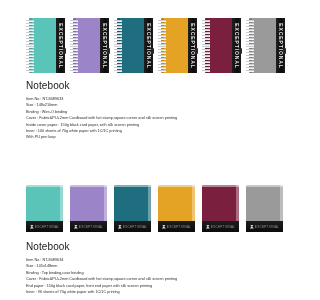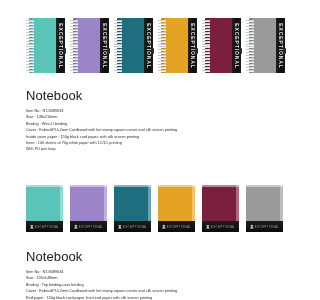--- a/index.html
+++ b/index.html
@@ -178,24 +178,24 @@
     letter-spacing: 0.3px;
     font-family: "Liberation Sans", sans-serif;
   }
 
   
   .info {
     padding-left: 26px;
     padding-right: 8px;
   }
   .product-title {
-    font-size: 13px;
+    font-size: 10px;
     font-weight: 400;
     color: #1a1a1a;
-    margin: 12px 0 5px 0;
+    margin: 4px 0 5px 0;
     letter-spacing: 0.1px;
     font-family: "Liberation Sans", sans-serif;
   }
   .spec-list {
     list-style: none;
     margin: 0;
     padding: 0;
   }
   .spec-list li {
     font-size: 3.8px;

